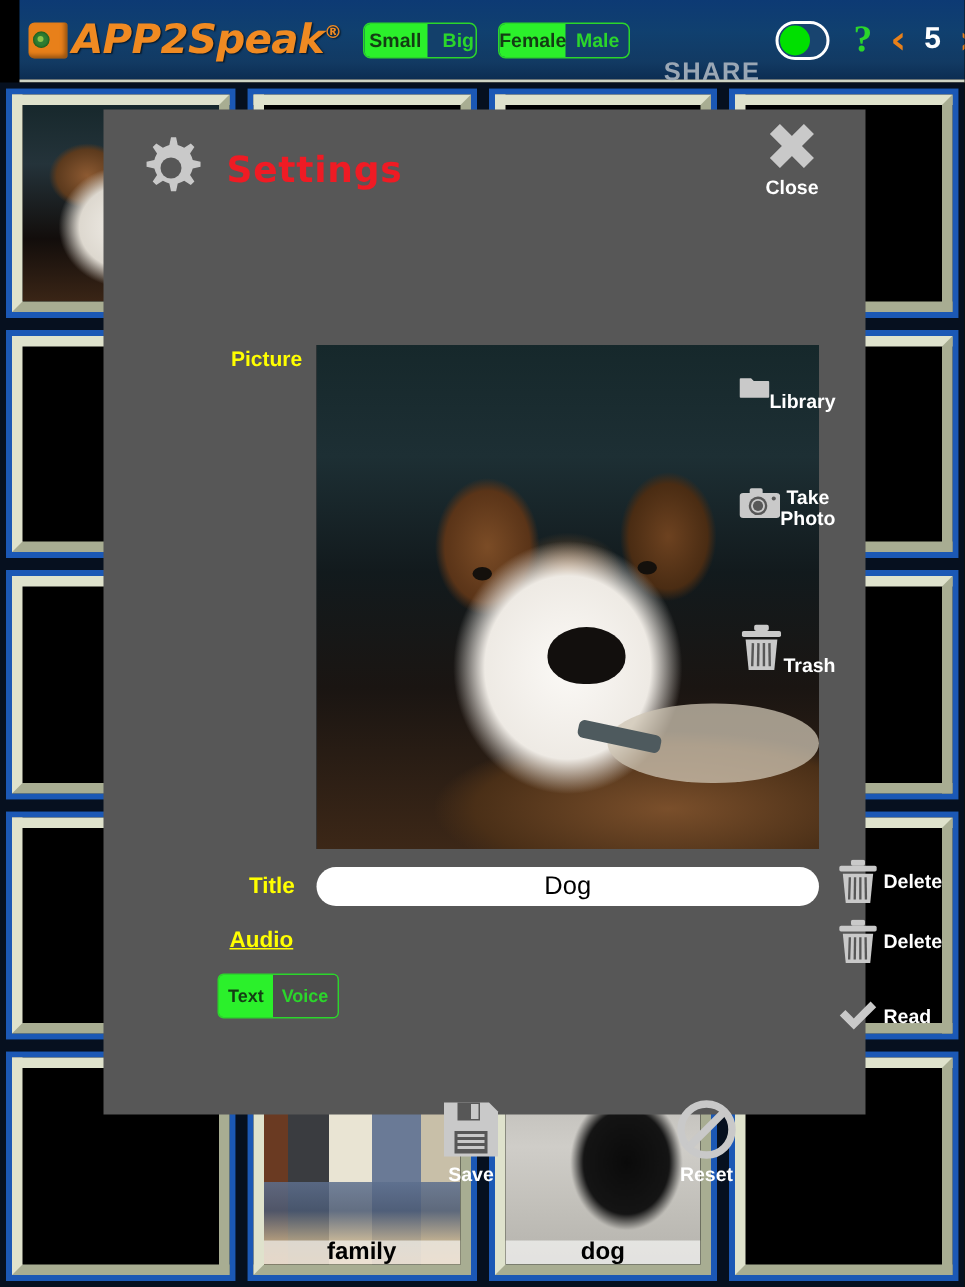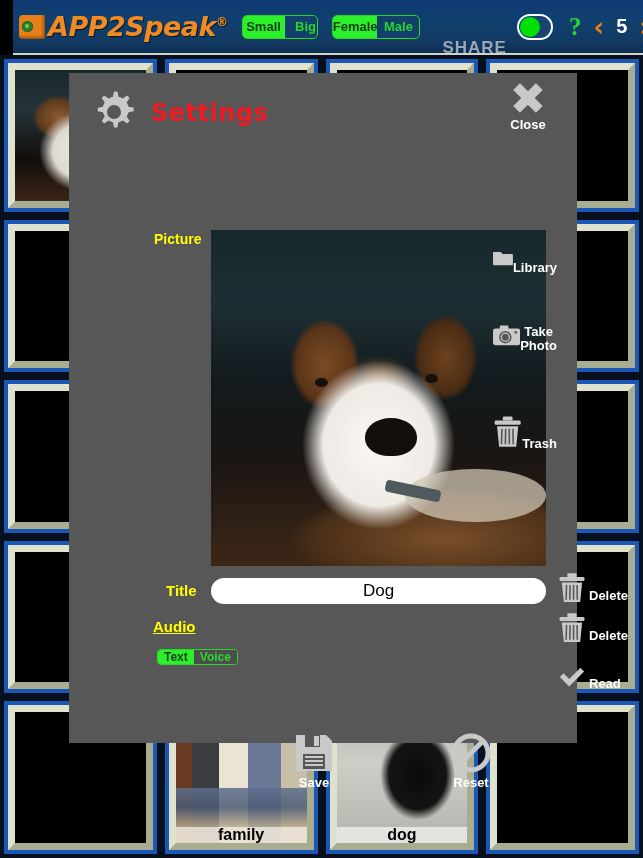--- a/index.html
+++ b/index.html
@@ -203,33 +203,33 @@
   #title-input {
     position:absolute; left:142px; top:505px; width:335px; height:26px;
     border:none; border-radius:13px; background:#fff; color:#000;
     font-size:17px; text-align:center; font-family:"Liberation Sans", sans-serif;
   }
   #audio-label {
     position:absolute; left:84px; top:545px;
     font-size:15px; font-weight:bold; color:#ffff00;text-decoration:underline;
   }
   #audio-seg {
-    position:absolute; left:88px; top:576px;
-    display:flex; border:1px solid #2bd62b; border-radius:4px; overflow:hidden; height:16px;
+    position:absolute; left:76px; top:576px;
+    display:flex; border:1px solid #2bd62b; border-radius:4px; overflow:hidden; height:30px;
   }
   #audio-seg .seg-opt { font-size:12px; min-width:0; padding:0 6px; }
   #audio-seg .seg-opt.off { background:#4d4d4d; }
   #audio-text {
     position:absolute; left:163px; top:543px; width:314px; height:89px;
     background:#fff; color:#111; border:none; resize:none;
     font-size:17px; padding:6px 8px; font-family:"Liberation Sans", sans-serif;
   }
 
   .row-btn {
-    position:absolute; display:flex; align-items:flex-end; gap:3px;
+    position:absolute; display:flex; align-items:center; gap:3px;
   }
 
   .bottom-btn {
     position:absolute; top:660px; width:90px;
     display:flex; flex-direction:column; align-items:center;
   }
   #save-btn { left:200px; }
   #reset-btn { left:357px; }
 </style>
 </head>

